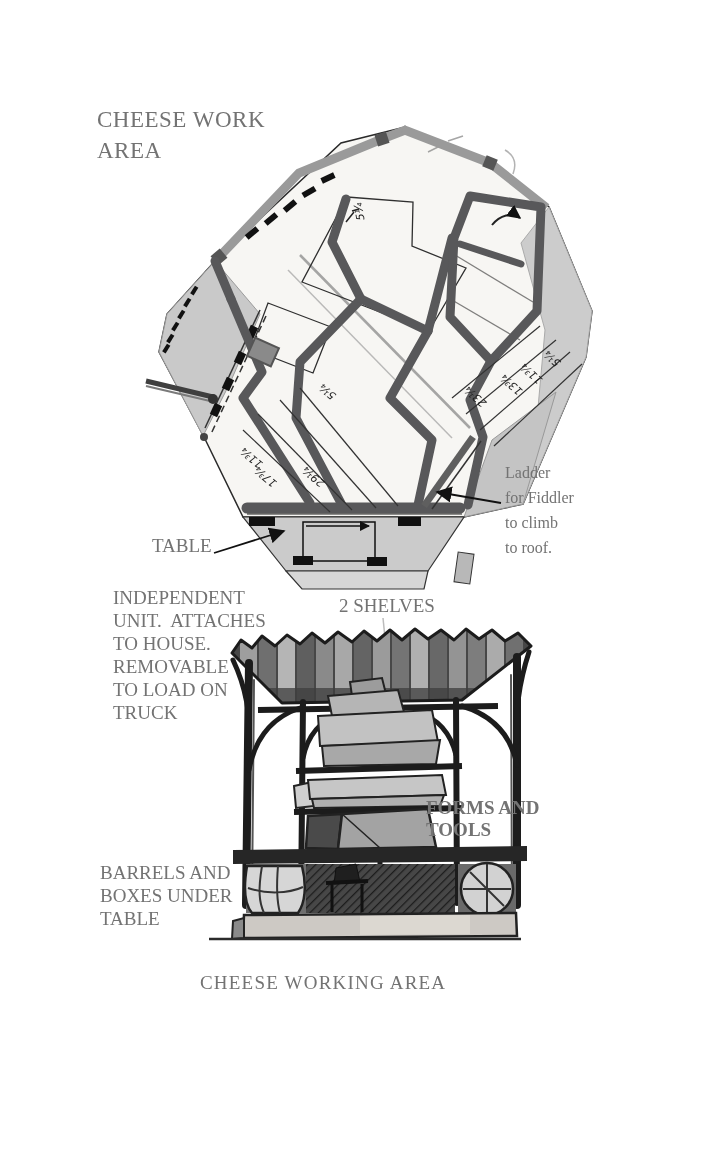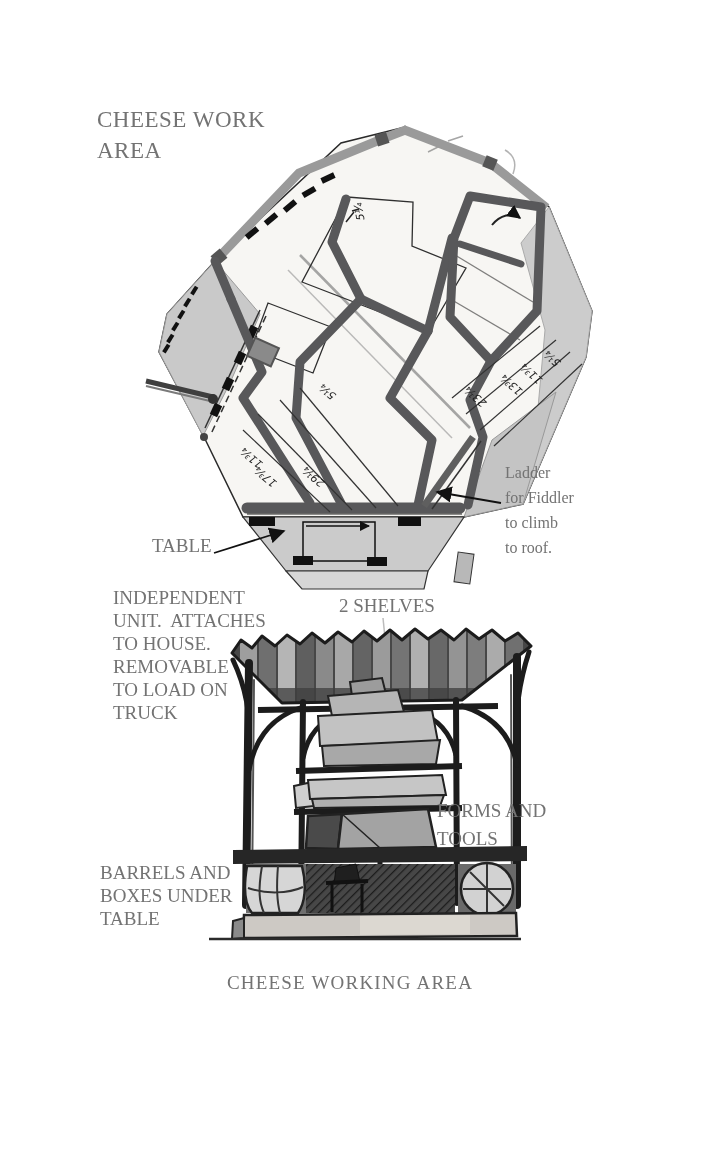--- a/index.html
+++ b/index.html
@@ -21,28 +21,28 @@
     left:97px;top:104px;
     font-size:23px;line-height:31px;
     letter-spacing:0.5px;
   }
   .note{
     font-size:19px;line-height:23px;
   }
   .independent{left:113px;top:586px;}
   .shelves{left:291px;top:594px;margin-left:48px;}
   .cheese-stacked{left:437px;top:710px;line-height:22px;}
-  .forms-tools{left:437px;top:797px;line-height:28px;}
+  .forms-tools{left:426px;top:797px;line-height:22px;font-weight:bold;}
   .barrels{left:100px;top:861px;}
   .table-label{left:152px;top:535px;font-size:19px;}
   .ladder-label{left:505px;top:460px;font-size:16px;line-height:25px;}
   .caption{
     left:200px;top:972px;width:300px;
     font-size:19px;letter-spacing:1.2px;
-    text-align:center;
+    text-align:left;
   }
   svg.drawing{position:absolute;left:0;top:0;}
   .dim{
     font-family:"DejaVu Sans", sans-serif;
     font-size:11px;font-style:italic;
     fill:#1f1f1f;
   }
 </style>
 </head>
 <body>

